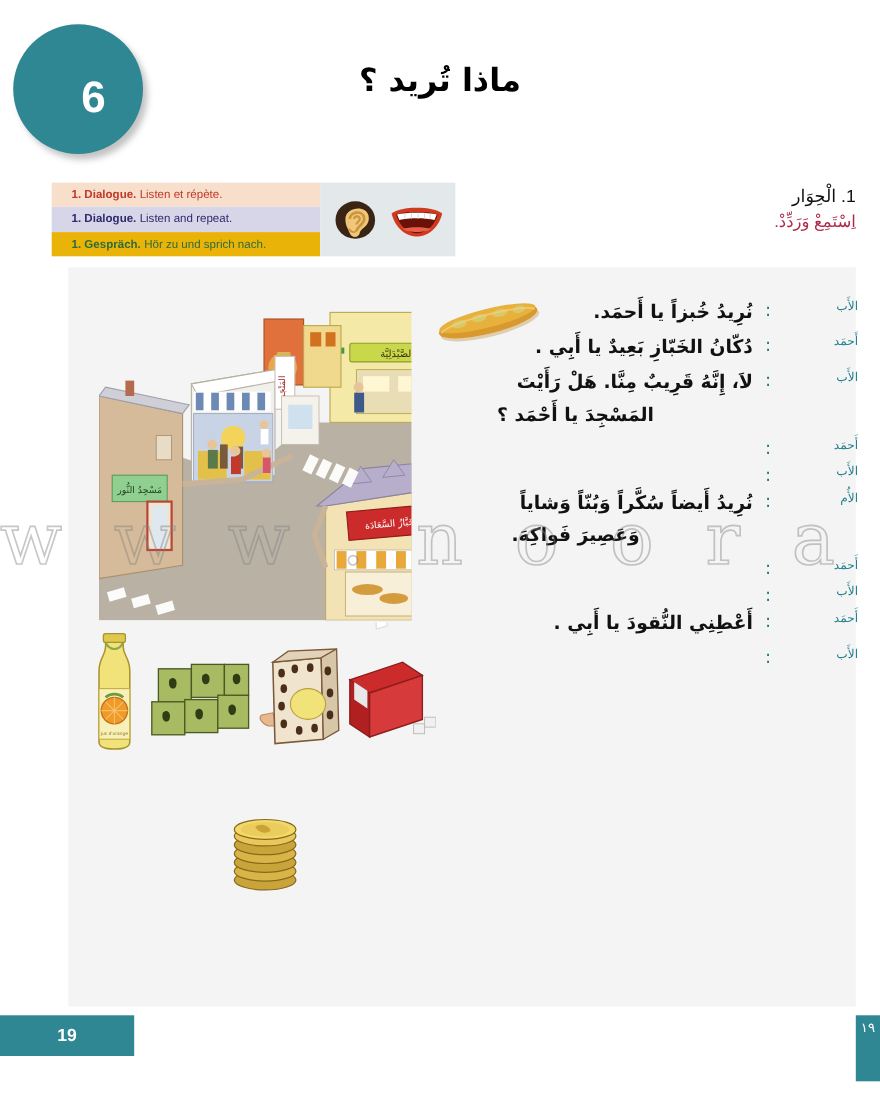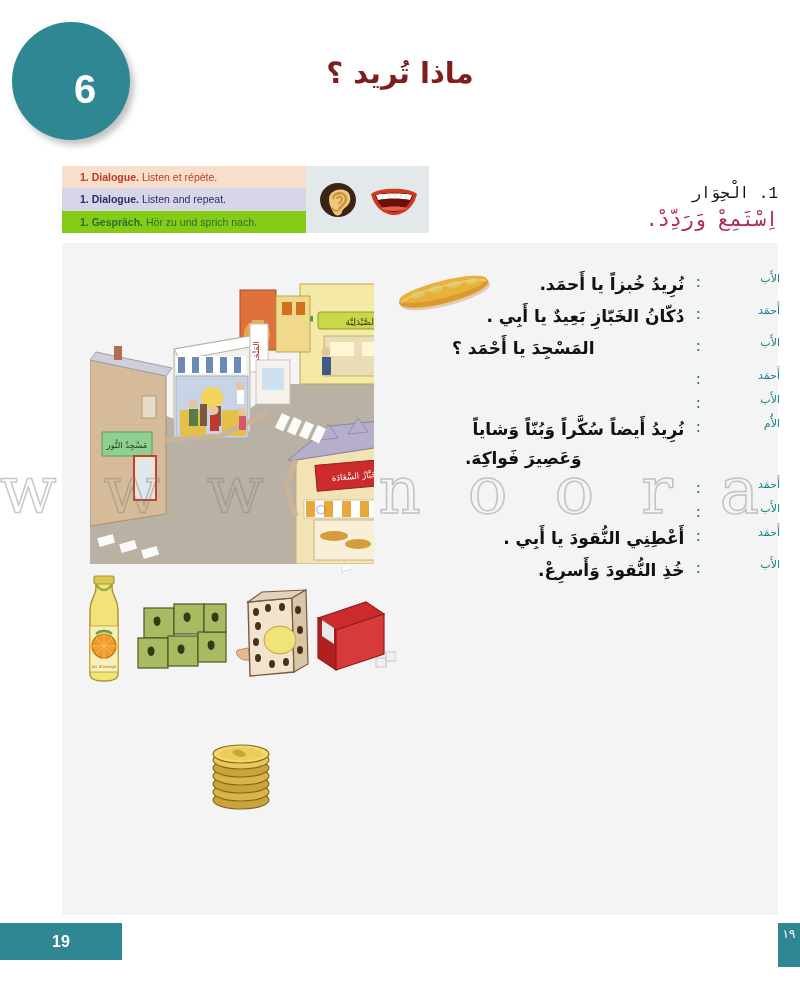--- a/index.html
+++ b/index.html
@@ -37,31 +37,31 @@
     transform: translate(14px, 8px);
   }
 
   
   .page-title {
     position: absolute;
     left: 0;
     right: 0;
     top: 56px;
     text-align: center;
-    color: #7f1d1d;
+    color: #000000;
     font-size: 29px;
     font-weight: bold;
     direction: rtl;
     font-family: "DejaVu Sans", "Liberation Sans", sans-serif;
   }
 
   
   .instr-banner {
     position: absolute;
-    left: 62px;
+    left: 47px;
     top: 166px;
     width: 367px;
     height: 67px;
     display: flex;
   }
   .instr-rows {
     width: 244px;
     display: flex;
     flex-direction: column;
   }
@@ -70,48 +70,47 @@
     display: flex;
     align-items: center;
     padding-left: 18px;
     font-size: 10.5px;
     white-space: nowrap;
     font-family: "Liberation Sans", sans-serif;
   }
   .instr-row .lead { font-weight: bold; margin-right: 3px; }
   .instr-row.fr { background: #f7dfcc; color: #c0392b; }
   .instr-row.en { background: #d7d6e8; color: #2f2a6b; }
-  .instr-row.de { background: #84cc16; color: #2f6b3a; text-align: center; }
+  .instr-row.de { background: #eab308; color: #2f6b3a; text-align: center; }
   .instr-icons {
     flex: 1;
     background: #e3e8ea;
     display: flex;
     align-items: center;
     justify-content: center;
     gap: 10px;
   }
 
   
   .right-heading {
     position: absolute;
     right: 22px;
     top: 168px;
     text-align: right;
     direction: rtl;
-    font-family: Liberation Mono, monospace;
-    margin-top: 15px;
+    font-family: Liberation Sans, sans-serif;
   }
   .right-heading .h1 {
     color: #111111;
     font-size: 16px;
     line-height: 1.45;
   }
   .right-heading .h2 {
     color: #b0294b;
-    font-size: 20px;
+    font-size: 15px;
     line-height: 1.45;
     text-align: right;
   }
 
   
   .content-panel {
     position: absolute;
     left: 62px;
     top: 243px;
     width: 716px;
@@ -230,21 +229,21 @@
     font-weight: bold;
     display: flex;
     align-items: center;
     justify-content: center;
   }
   .footer-right {
     position: absolute;
     right: 0;
     top: 923px;
     width: 22px;
-    height: 44px;
+    height: 60px;
     background: #2e8792;
     color: #ffffff;
     font-size: 12px;
     display: flex;
     align-items: flex-start;
     justify-content: center;
     padding-top: 4px;
     box-sizing: border-box;
     direction: rtl;
     font-family: "DejaVu Sans", sans-serif;
@@ -545,21 +544,21 @@
 
   <div class="dlg-line">
     <span class="dlg-speaker">أَحمَد</span>
     <span class="dlg-colon">:</span>
     <span class="dlg-text">دُكّانُ الخَبّازِ بَعِيدٌ يا أَبِي .</span>
   </div>
 
   <div class="dlg-line">
     <span class="dlg-speaker">الأَب</span>
     <span class="dlg-colon">:</span>
-    <span class="dlg-text"><span class="cont">المَسْجِدَ يا أَحْمَد ؟</span></span>
+    <span class="dlg-text"><span>لاَ، إِنَّهُ قَرِيبٌ مِنَّا. هَلْ رَأَيْتَ</span><span class="cont">المَسْجِدَ يا أَحْمَد ؟</span></span>
   </div>
 
   <div class="dlg-line">
     <span class="dlg-speaker">أَحمَد</span>
     <span class="dlg-colon">:</span>
   </div>
 
   <div class="dlg-line">
     <span class="dlg-speaker">الأَب</span>
     <span class="dlg-colon">:</span>
@@ -584,21 +583,20 @@
 
   <div class="dlg-line">
     <span class="dlg-speaker">أَحمَد</span>
     <span class="dlg-colon">:</span>
     <span class="dlg-text">أَعْطِنِي النُّقودَ يا أَبِي .</span>
   </div>
 
   <div class="dlg-line">
     <span class="dlg-speaker">الأَب</span>
     <span class="dlg-colon">:</span>
-    <span class="dlg-text">خُذِ النُّقودَ وَأَسرِعْ.</span>
   </div>
 
 </div>
 
 <div class="watermark">w w w . n o o r a r t . c o m</div>
 
 <div class="footer-left">19</div>
 <div class="footer-right">١٩</div>
 
 </body></html>

